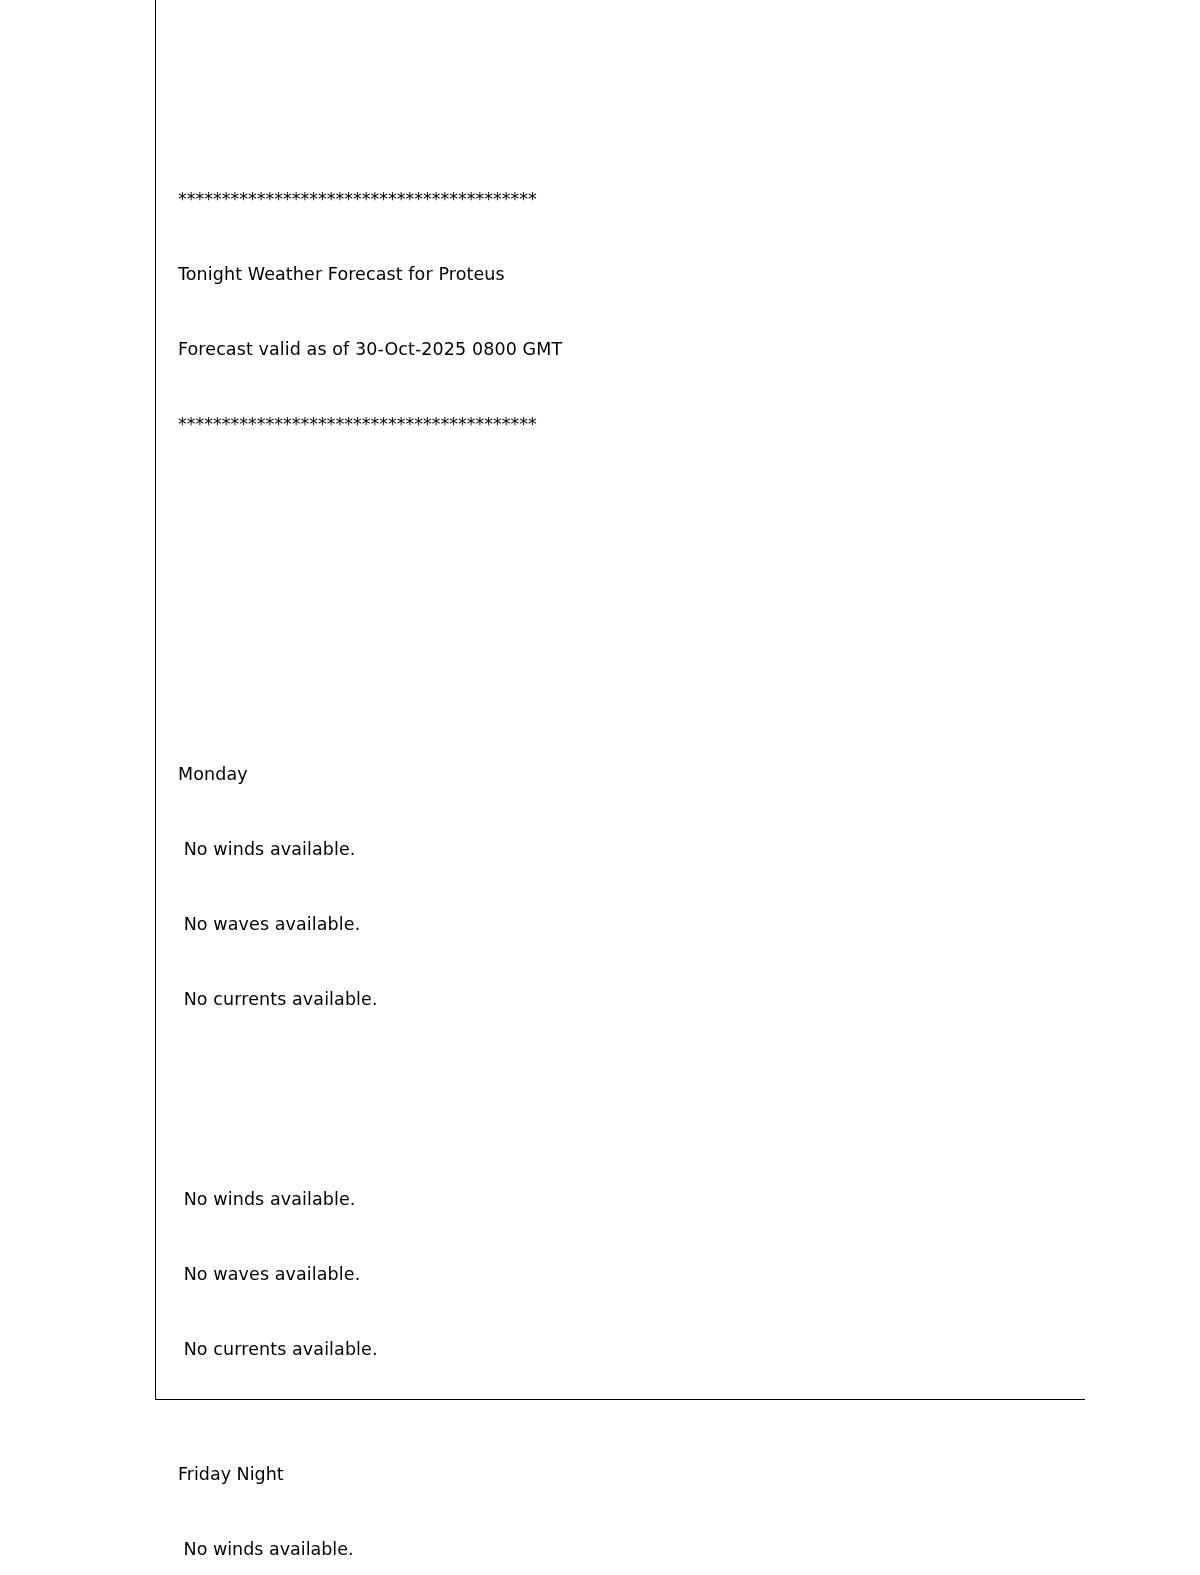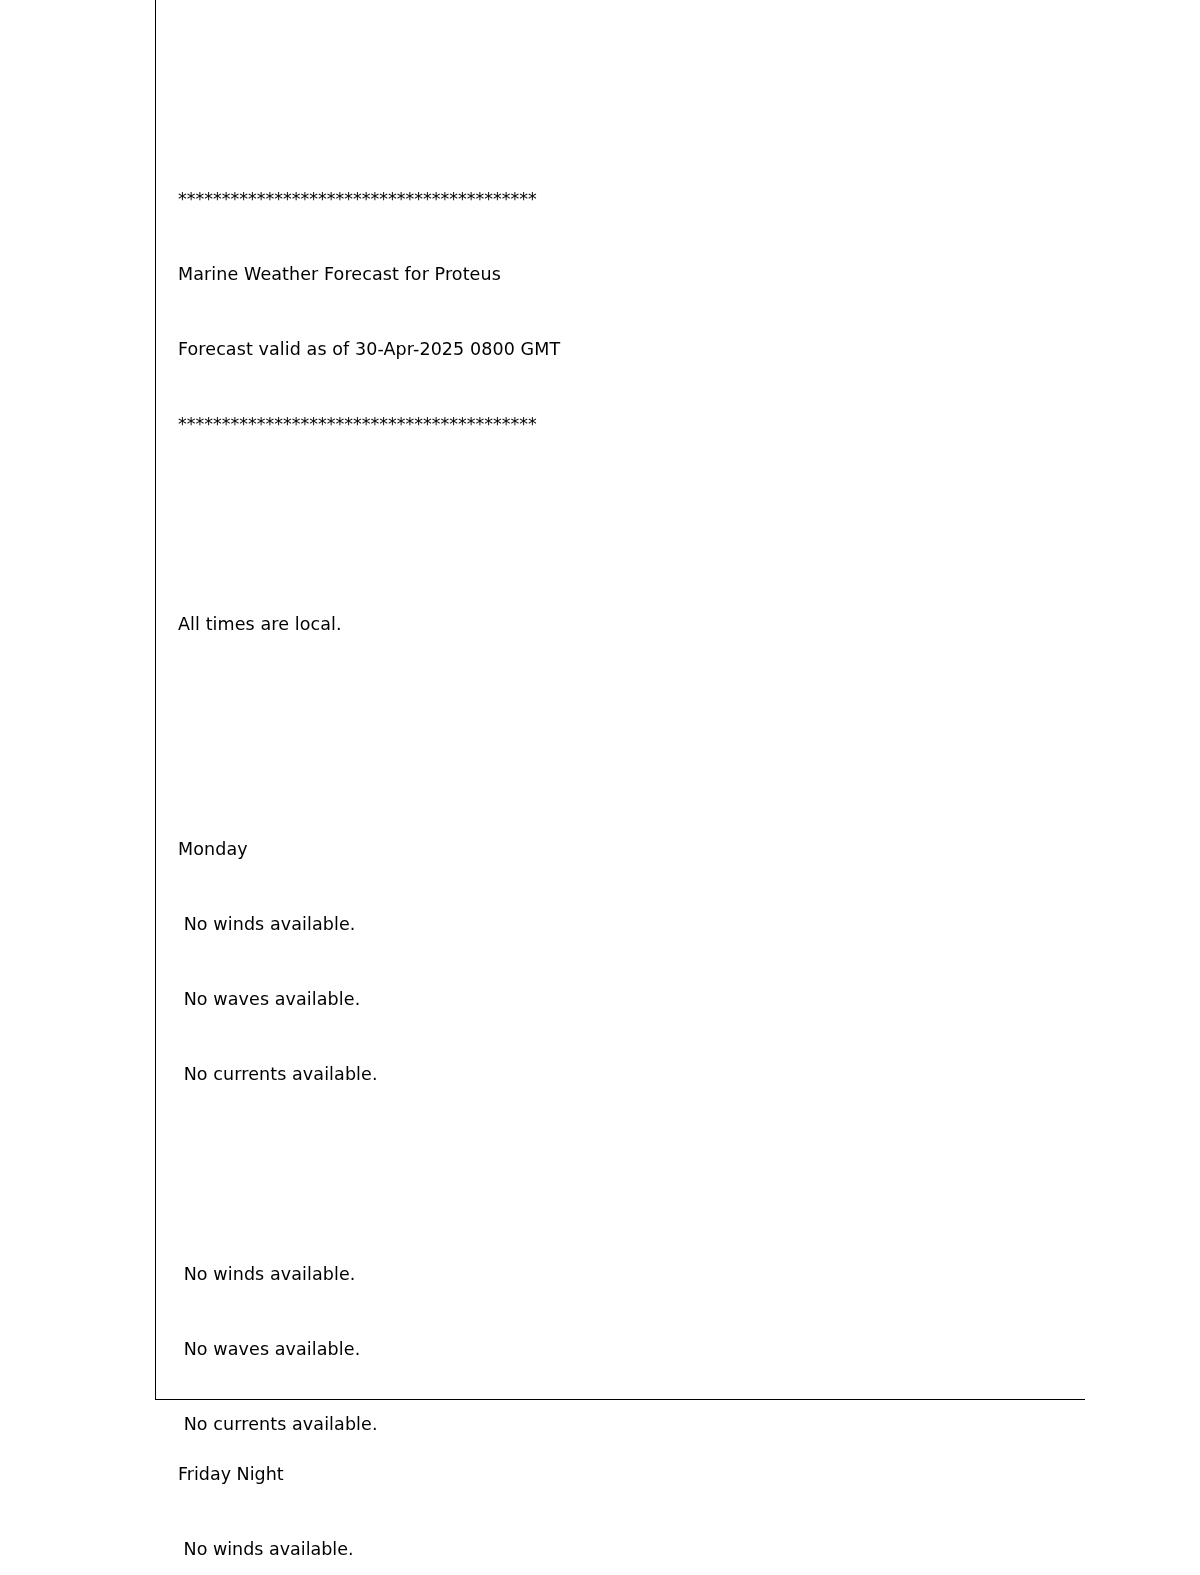--- a/index.html
+++ b/index.html
@@ -66,27 +66,26 @@
 </head>
 <body>
 
 <div class="page">
 
   <div class="content-frame"></div>
 
   <div class="doc-text">
 
     <div class="line sep">*****************************************</div>
-    <div class="line">Marine Weather Forecast for Proteus</div>
-    <div class="line">Forecast valid as of 30-Apr-2025 0800 GMT</div>
+    <div class="line">Tonight Weather Forecast for Proteus</div>
+    <div class="line">Forecast valid as of 30-Oct-2025 0800 GMT</div>
     <div class="line sep">*****************************************</div>
 
     <div class="blank"></div>
 
-    <div class="line">All times are local.</div>
 
     <div class="blank"></div>
 
     
     <div class="line">Monday</div>
     <div class="line"> No winds available.</div>
     <div class="line"> No waves available.</div>
     <div class="line"> No currents available.</div>
     <div class="blank"></div>
 

